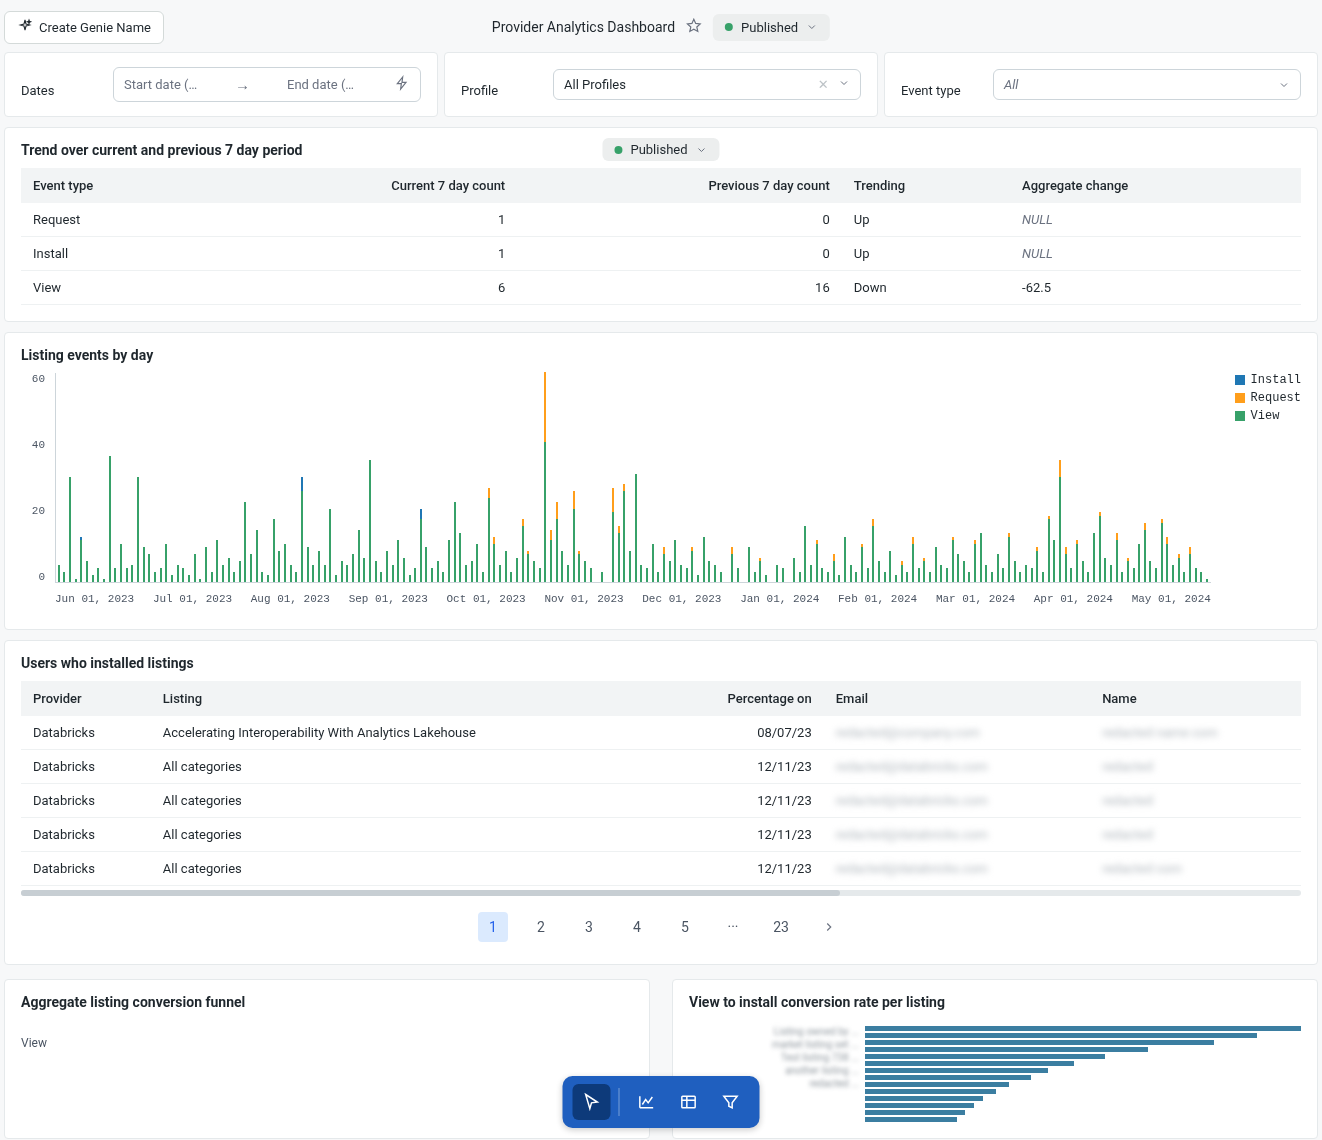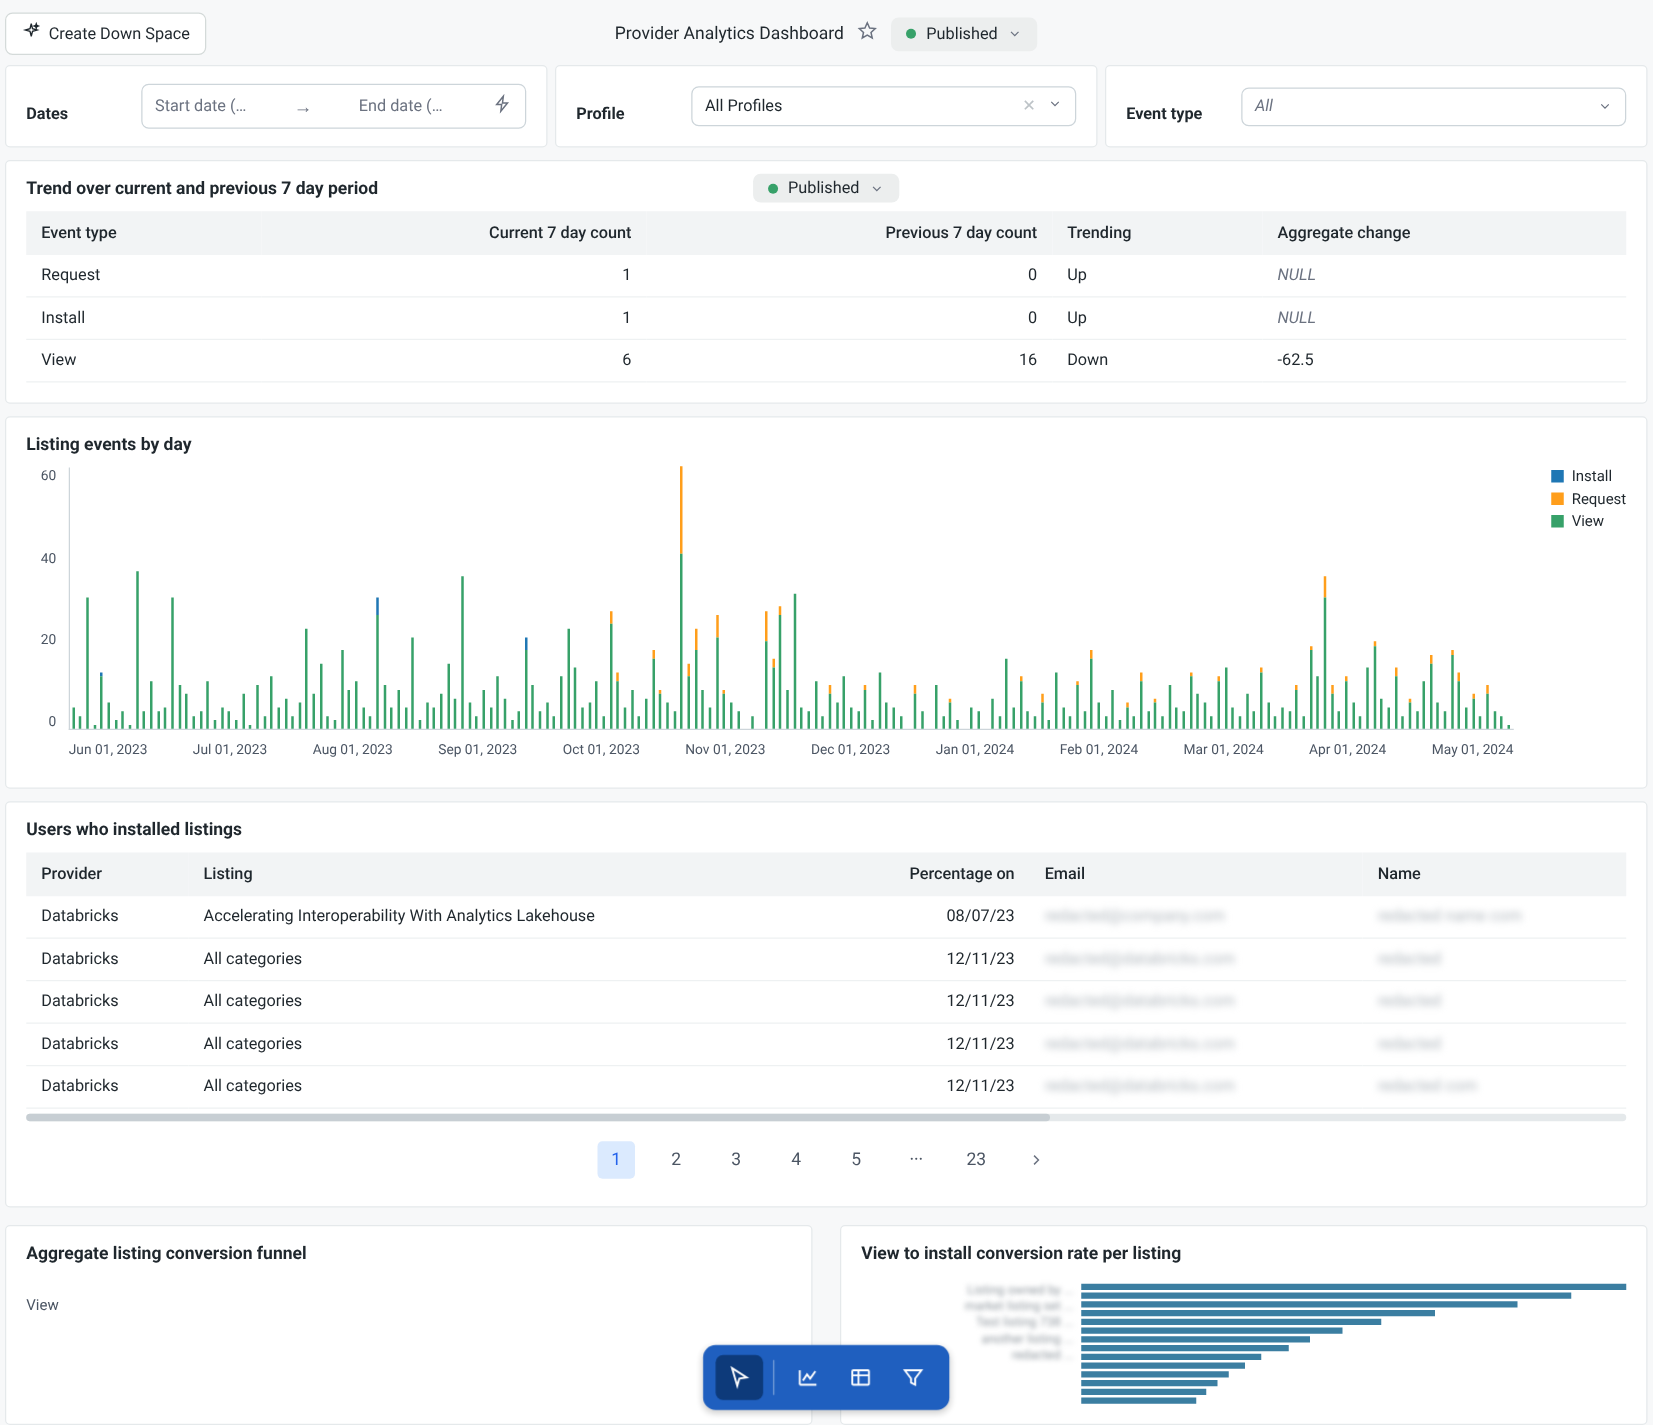--- a/index.html
+++ b/index.html
@@ -9,37 +9,37 @@
   .btn { display:inline-flex; align-items:center; gap:6px; border:1px solid #d4dad9; background:#fff; padding:6px 12px; border-radius:6px; cursor:pointer; font-size:13px; color:#1f272d; }
   .btn svg { width:16px; height:16px; }
   .center-title { position:absolute; left:50%; transform:translateX(-50%); display:flex; align-items:center; gap:10px; }
   .title-text { color:#1f272d; font-size:14px; }
   .star svg { width:18px; height:18px; stroke:#6b7280; fill:none; }
   .pub-pill { background:#eceeee; border-radius:6px; padding:6px 12px; display:inline-flex; align-items:center; gap:8px; cursor:pointer; }
   .dot { width:8px; height:8px; background:#37a169; border-radius:50%; display:inline-block; }
   .chev { width:12px; height:12px; stroke:#6b7280; fill:none; }
   .filter-row { display:flex; gap:6px; }
   .panel { background:#fff; border:1px solid #e5e9eb; border-radius:4px; padding:14px 16px; flex:1; display:flex; align-items:center; gap:12px; }
-  .panel-label { font-weight:700; min-width:80px;margin-top:12px; }
+  .panel-label { font-weight:400; min-width:80px;margin-top:12px; }
   .input-box { flex:1; border:1px solid #cdd5da; border-radius:6px; padding:7px 10px; display:flex; align-items:center; justify-content:space-between; color:#6b7280; background:#fff; min-width:0; font-size:13px; }
   .input-box .arrow { margin:0 4px; color:#6b7280; font-size:15px; flex:0 0 auto; }
   .trunc { white-space:nowrap; overflow:hidden; text-overflow:ellipsis; max-width:74px; }
   .input-box .bolt svg { width:16px; height:16px; stroke:#6b7280; fill:none; }
   .input-box.dark { color:#1f272d; }
   .input-box .xmark { color:#bdc3c7; margin-right:6px; }
   .italic { font-style:italic; color:#6b7280; }
   .card { background:#fff; border:1px solid #e5e9eb; border-radius:4px; margin-top:10px; padding:14px 16px 16px; position:relative; }
   .card-title { font-weight:700; font-size:14px; margin-bottom:10px; }
   .floating-pub { position:absolute; left:50%; top:10px; transform:translateX(-50%); background:#eceeee; border-radius:6px; padding:4px 12px; display:inline-flex; align-items:center; gap:8px; }
   table { width:100%; border-collapse:collapse; }
   thead th { background:#f2f4f5; text-align:left; font-weight:500; padding:10px 12px; font-size:13px; color:#1f272d; }
   tbody td { padding:9px 12px; border-bottom:1px solid #eef1f2; font-size:13px; }
   .num { text-align:right; }
   .nullv { color:#6b7280; font-style:italic; }
-  .chart-area { position:relative; height:240px; margin-top:6px; }
+  .chart-area { position:relative; height:240px; margin-top:6px;font-family:Liberation Mono, monospace; }
   .y-axis { position:absolute; left:0; top:0; bottom:30px; width:30px; display:flex; flex-direction:column; justify-content:space-between; font-size:11px; color:#4b5563; }
   .y-axis span { text-align:right; padding-right:6px; }
   .plot { position:absolute; left:34px; right:90px; top:0; bottom:30px; border-left:1px solid #cdd5da; border-bottom:1px solid #cdd5da; display:flex; align-items:flex-end; gap:0; }
   .bar-col { flex:1; display:flex; flex-direction:column-reverse; align-items:center; }
   .seg { width:2px; }
   .seg.install { background:#1f77b4; }
   .seg.request { background:#ff9e1b; }
   .seg.view { background:#37a169; }
   .x-axis { position:absolute; left:34px; right:90px; bottom:8px; display:flex; justify-content:space-between; font-size:11px; color:#4b5563; }
   .legend { position:absolute; right:0; top:0; font-size:12px; }
@@ -71,21 +71,21 @@
 </style>
 </head>
 <body>
 
 <div class="topbar">
   <div class="btn">
     <span><svg viewBox="0 0 24 24" stroke="#1f272d" fill="none" stroke-width="1.6">
           <path d="M12 3 L13.5 9 L19 10.5 L13.5 12 L12 18 L10.5 12 L5 10.5 L10.5 9 Z"></path>
           <path d="M18 3 L18.7 5 L20.5 5.7 L18.7 6.4 L18 8.4 L17.3 6.4 L15.5 5.7 L17.3 5 Z"></path>
         </svg></span>
-    <span>Create Down Space</span>
+    <span>Create Genie Name</span>
   </div>
   <div class="center-title">
     <span class="title-text">Provider Analytics Dashboard</span>
     <span class="star"><svg viewBox="0 0 24 24" stroke-width="1.6">
           <path d="M12 3 L14.5 8.5 L20.5 9.2 L16 13.3 L17.3 19.2 L12 16.2 L6.7 19.2 L8 13.3 L3.5 9.2 L9.5 8.5 Z"></path>
         </svg></span>
     <div class="pub-pill">
       <span class="dot"></span>
       <span>Published</span>
       <svg class="chev" viewBox="0 0 24 24" stroke-width="2">

